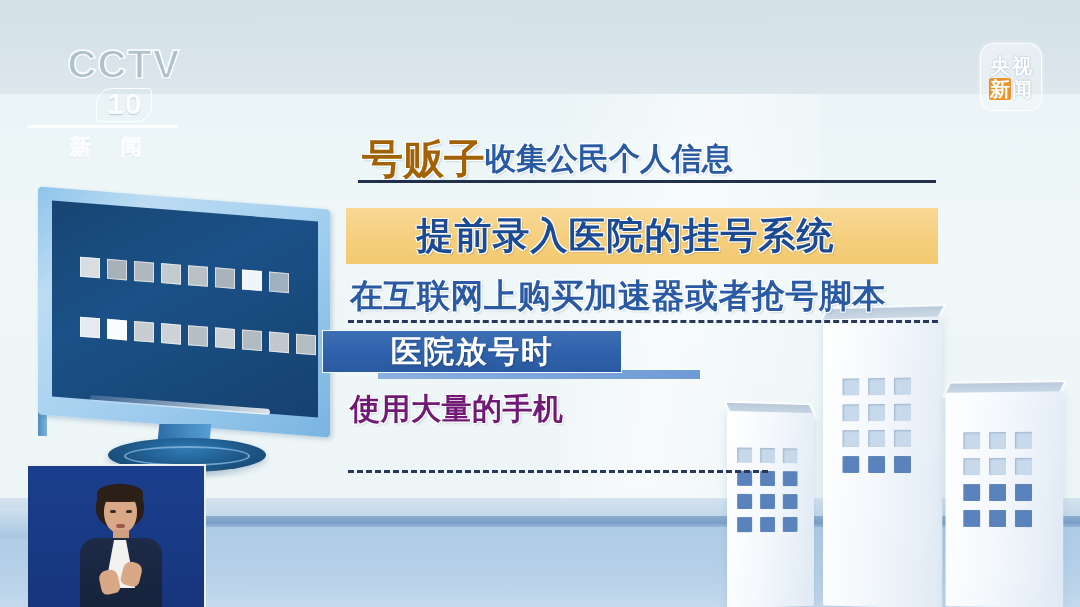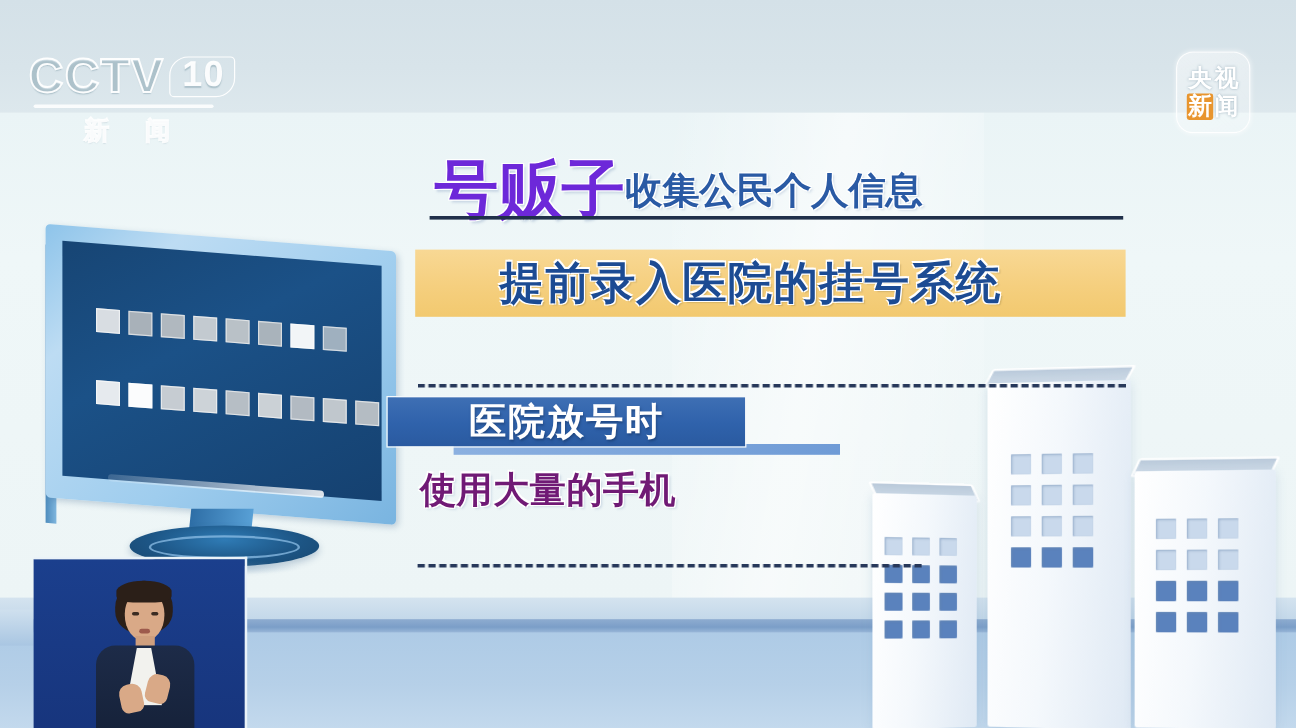--- a/index.html
+++ b/index.html
@@ -51,21 +51,21 @@
     position: absolute; left: 24px; top: 44px;
     width: 200px; height: 74px;
     color: rgba(255,255,255,.92);
   }
   #cctv-logo .cc-main {
     font-size: 40px; font-weight: bold; letter-spacing: 1px;
     line-height: 1;
     color: rgba(255,255,255,.0);
     -webkit-text-stroke: 1.6px rgba(255,255,255,.95);
     text-shadow: 0 1px 1px rgba(120,150,165,.45);
-    display: flex; align-items: center; gap: 4px;
+    display: flex; align-items: center; gap: 4px; flex-direction: column;
   }
   #cctv-logo .cc-13 {
     font-size: 30px; font-weight: bold;
     border: 1.6px solid rgba(255,255,255,.95);
     border-radius: 16px 4px 16px 4px;
     padding: 0 8px 2px 10px;
     -webkit-text-stroke: 0;
     color: rgba(255,255,255,.95);
   }
   #cctv-logo .cc-underline {
@@ -203,22 +203,22 @@
 
   
   #text-block { position: absolute; left: 320px; top: 120px; width: 620px; }
   .tline { position: relative; }
 
   .tl1 {
     display: flex; align-items: flex-end;
     padding-left: 42px; height: 64px;
   }
   .tl1 .big {
-    font-size: 53px; font-weight: bold; line-height: 50px;
-    color: #6d28d9;
+    font-size: 41px; font-weight: bold; line-height: 50px;
+    color: #a16207;
     letter-spacing: 0px;
     text-shadow: -1px -1px 0 #fff, 1px -1px 0 #fff, -1px 1px 0 #fff, 1px 1px 0 #fff, 2px 2px 2px rgba(90,125,170,.25);
   }
   .tl1 .mid {
     font-size: 31px; font-weight: bold; line-height: 44px;
     color: #2a5aa4;
     margin-bottom: 3px;
     text-shadow: -1px -1px 0 #fff, 1px -1px 0 #fff, -1px 1px 0 #fff, 1px 1px 0 #fff, 2px 2px 2px rgba(90,125,170,.22);
   }
   .rule-solid {
@@ -461,20 +461,21 @@
 
     <div class="tline tl1">
       <span class="big">号贩子</span>
       <span class="mid">收集公民个人信息</span>
     </div>
     <div class="rule-solid"></div>
 
     <div class="tl2-bar"></div>
     <div class="tl2-text">提前录入医院的挂号系统</div>
 
+    <div class="tl3">在互联网上购买加速器或者抢号脚本</div>
     <div class="rule-dash-1"></div>
 
     <div class="tl4-barlight"></div>
     <div class="tl4-bar"></div>
     <div class="tl4-text">医院放号时</div>
 
     <div class="tl5">
       <div>使用大量的手机</div>
     </div>
     <div class="rule-dash-2"></div>

